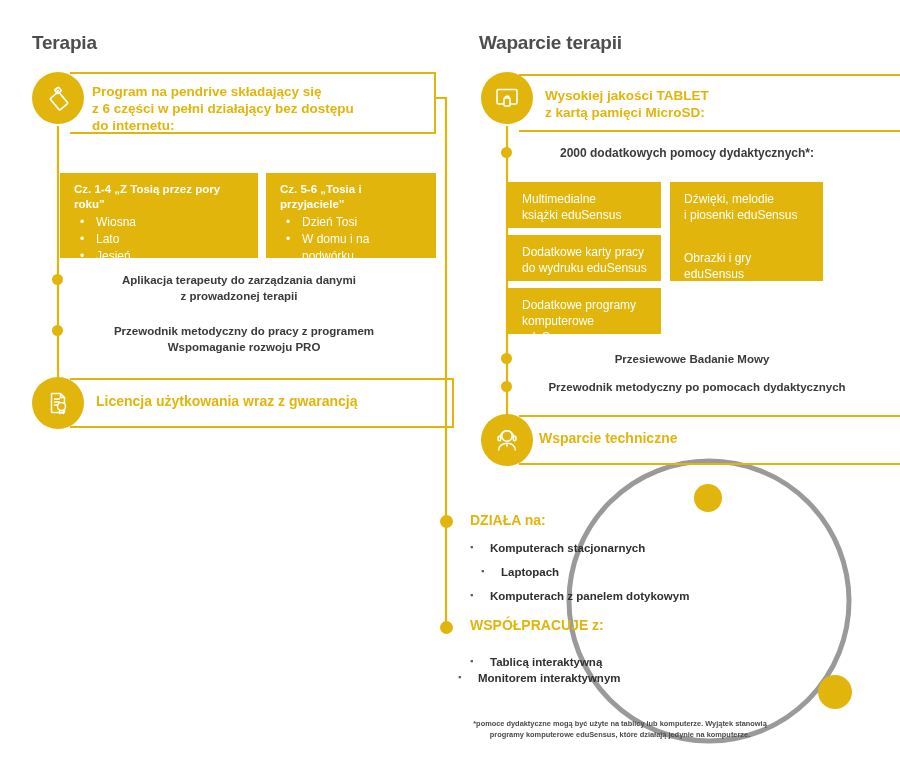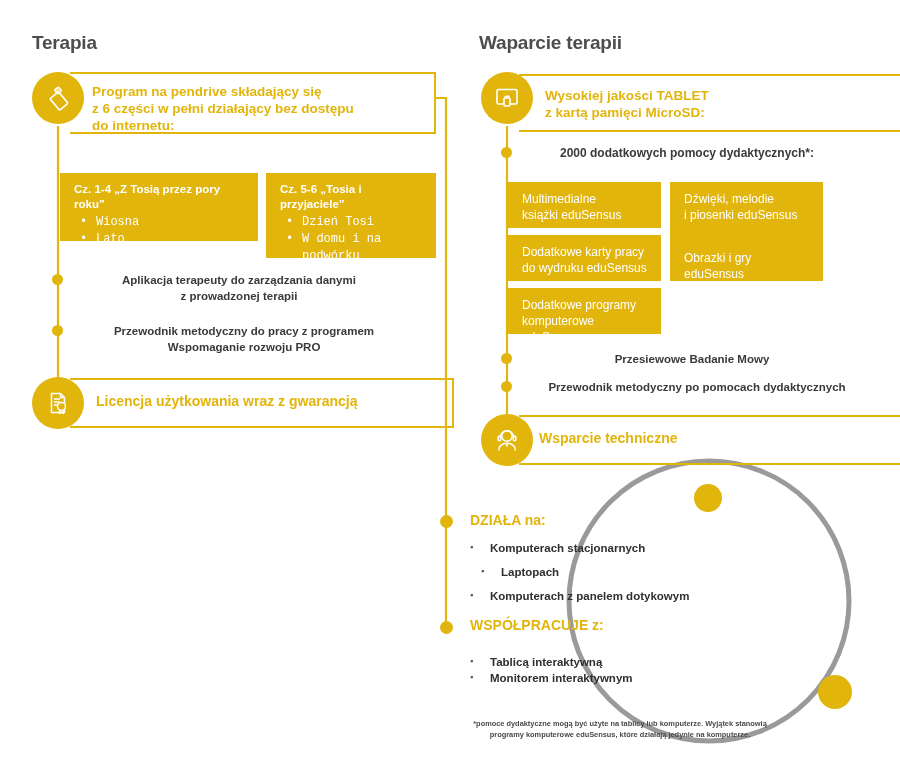--- a/index.html
+++ b/index.html
@@ -38,21 +38,21 @@
     line-height:17px;white-space:pre-line;
   }
 
   
   .tile{
     position:absolute;background:#e2b50c;color:#ffffff;
     box-sizing:border-box;padding:9px 12px 10px 14px;
     font-size:12px;line-height:16px;
   }
   .tile .tile-head{font-weight:bold;font-size:11.5px;line-height:15px;margin-bottom:2px;}
-  .tile ul{margin:0;padding:0;list-style:none;font-family:Liberation Mono, monospace;}
+  .tile ul{margin:0;padding:0;list-style:none;}
   .tile li{position:relative;padding-left:22px;line-height:17px;font-size:12px;}
   .tile li:before{
     content:"•";position:absolute;left:6px;top:-1px;font-size:12px;line-height:18px;
   }
   .tile.plain{font-size:12px;line-height:16px;white-space:pre-line;}
 
   
   .node{
     position:absolute;width:11px;height:11px;border-radius:50%;
     background:#e2b50c;
@@ -109,21 +109,21 @@
         <rect x="10.6" y="3.2" width="5" height="4.6" rx="0.8" transform="rotate(-40 13 5.5)"></rect>
         <line x1="9.6" y1="5.0" x2="12.0" y2="2.9"></line>
         <line x1="11.3" y1="7.0" x2="13.7" y2="4.9"></line>
       </svg>
     </div>
     <div class="btxt" style="left:60px;top:11px;width:330px;">Program na pendrive składający się
 z 6 części w pełni działający bez dostępu
 do internetu:</div>
   </div>
 
-  <div class="tile" style="left:60px;top:173px;width:198px;height:68px;">
+  <div class="tile" style="left:60px;top:173px;width:198px;height:85px;">
     <div class="tile-head">Cz. 1-4 „Z Tosią przez pory roku”</div>
     <ul>
       <li>Wiosna</li>
       <li>Lato</li>
       <li>Jesień</li>
       <li>Zima</li>
     </ul>
   </div>
 
   <div class="tile" style="left:266px;top:173px;width:170px;height:85px;">
@@ -207,18 +207,18 @@
 
   <div class="node" style="left:440px;top:515px;width:13px;height:13px;"></div>
   <div class="sec-head" style="left:470px;top:512px;">DZIAŁA na:</div>
   <div class="sq-item" style="left:490px;top:542px;">Komputerach stacjonarnych</div>
   <div class="sq-item" style="left:501px;top:566px;text-align:center;">Laptopach</div>
   <div class="sq-item" style="left:490px;top:590px;">Komputerach z panelem dotykowym</div>
 
   <div class="node" style="left:440px;top:621px;width:13px;height:13px;"></div>
   <div class="sec-head" style="left:470px;top:617px;">WSPÓŁPRACUJE z:</div>
   <div class="sq-item" style="left:490px;top:648px;margin-top:8px;">Tablicą interaktywną</div>
-  <div class="sq-item" style="left:490px;top:672px;">Monitorem interaktywnym</div>
+  <div class="sq-item" style="left:478px;top:672px;">Monitorem interaktywnym</div>
 
 </div>
 
 <div class="footnote">*pomoce dydaktyczne mogą być użyte na tablicy lub komputerze. Wyjątek stanowią
 programy komputerowe eduSensus, które działają jedynie na komputerze.</div>
 
 </body></html>

